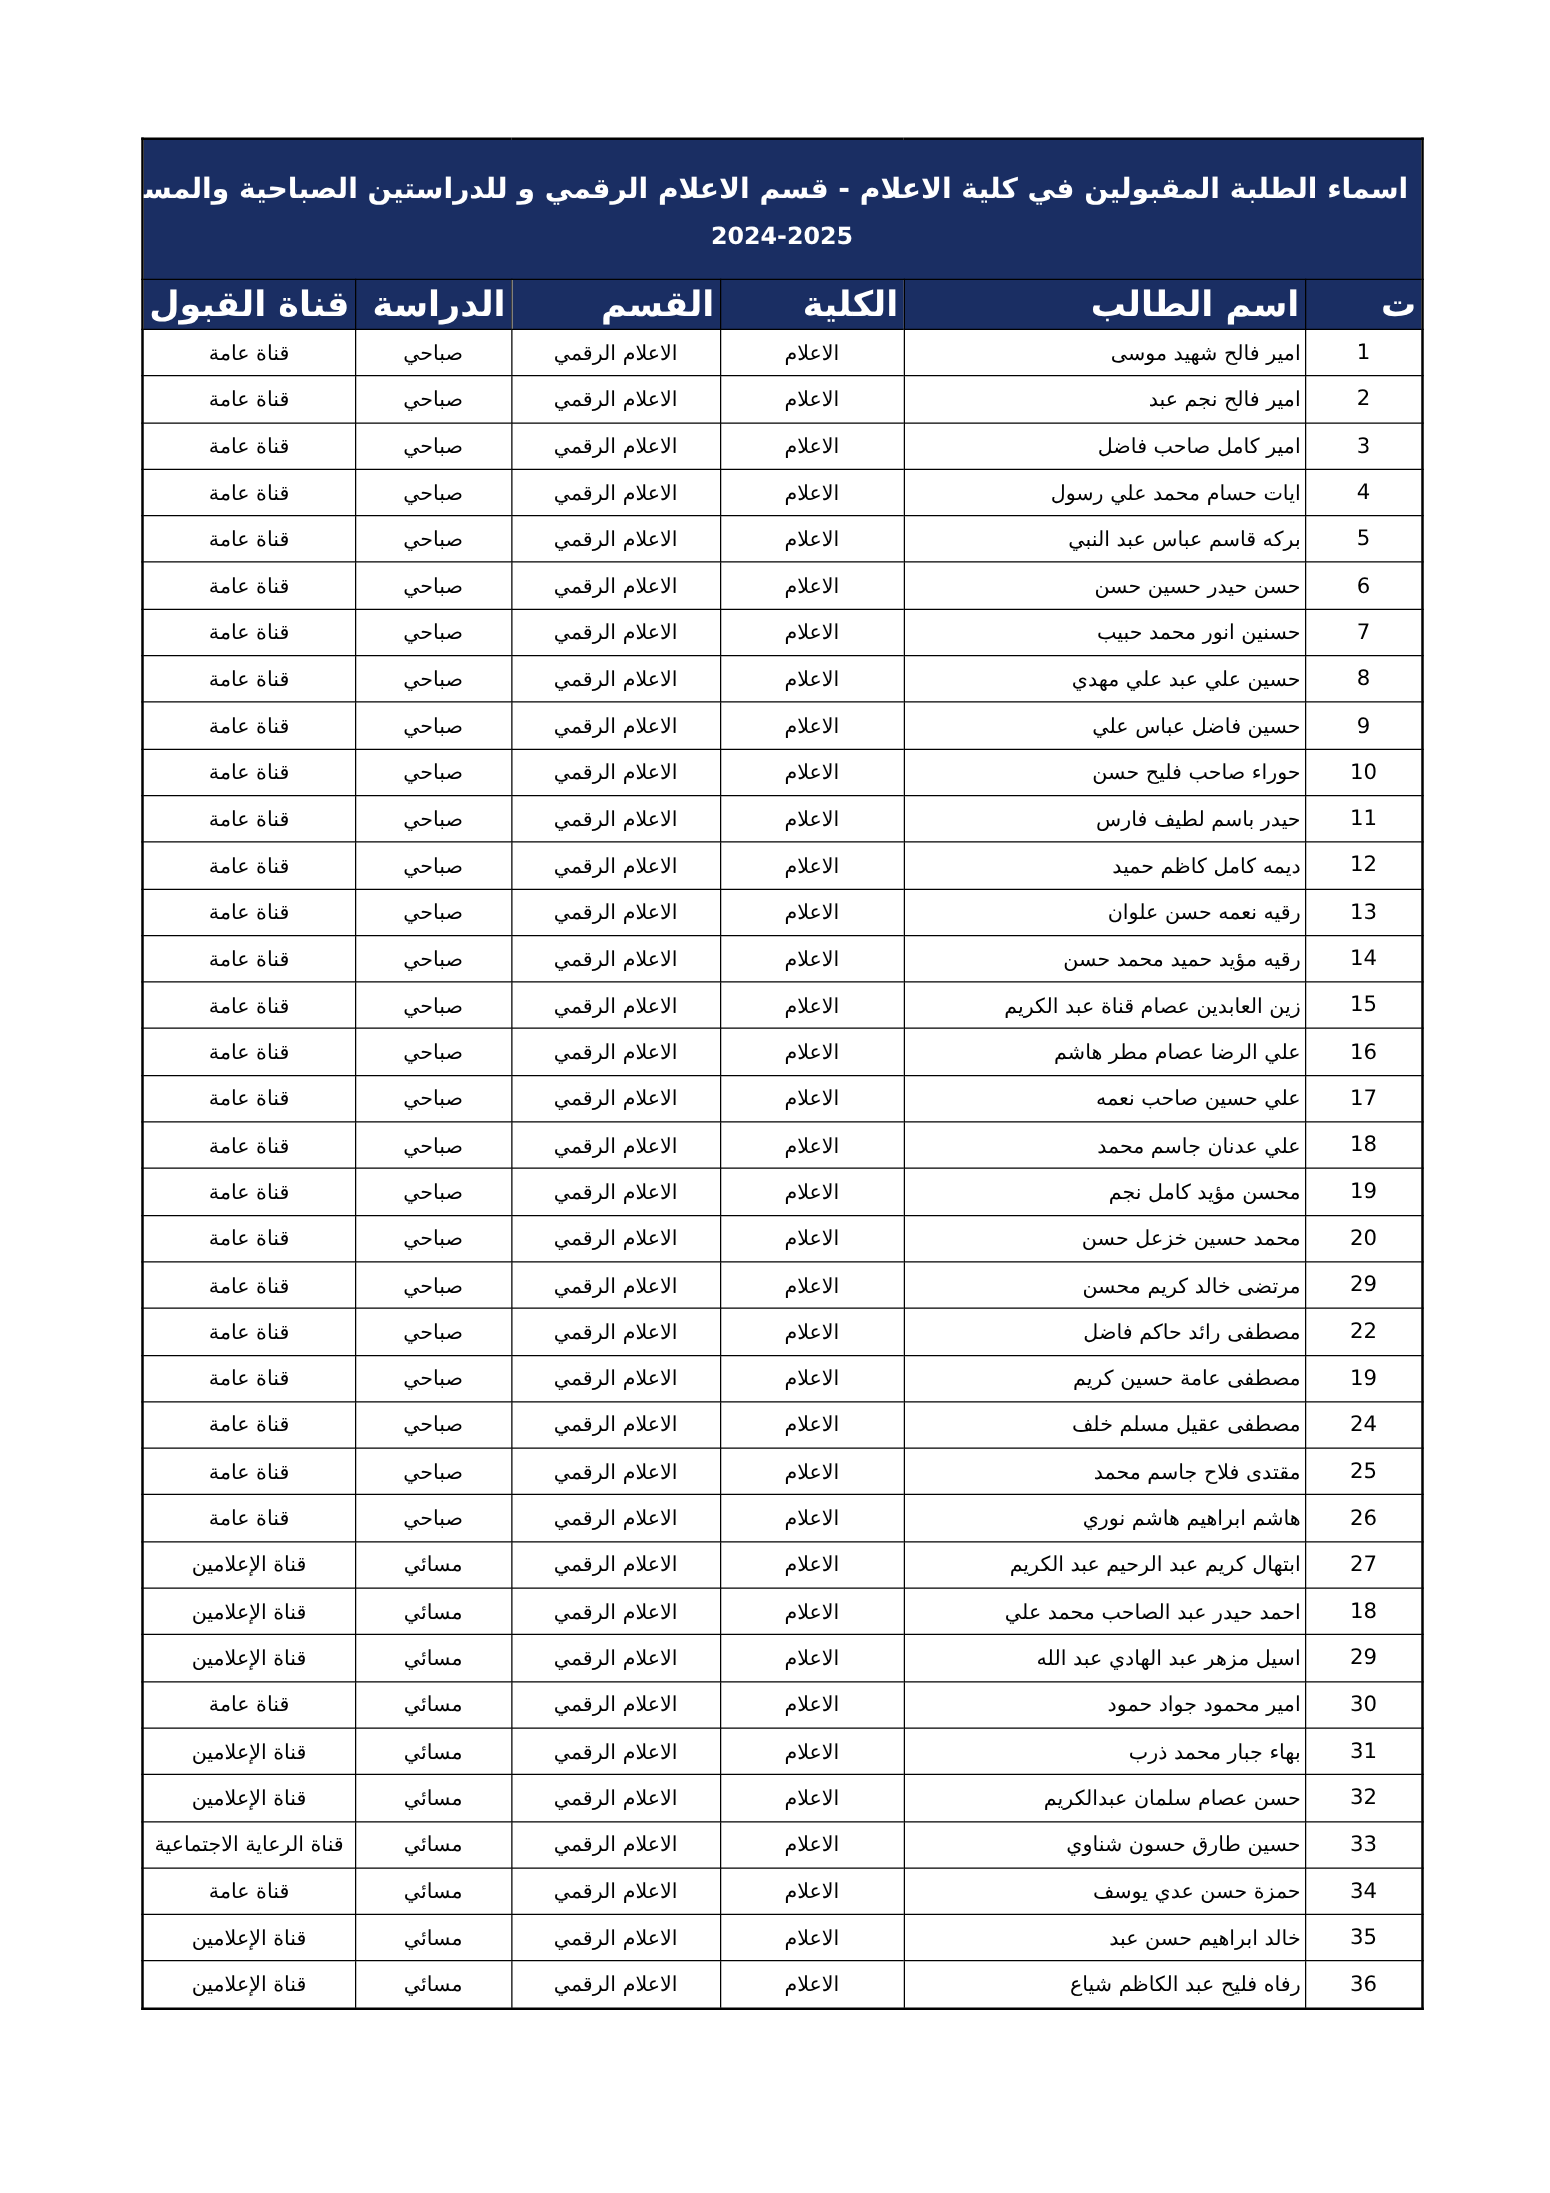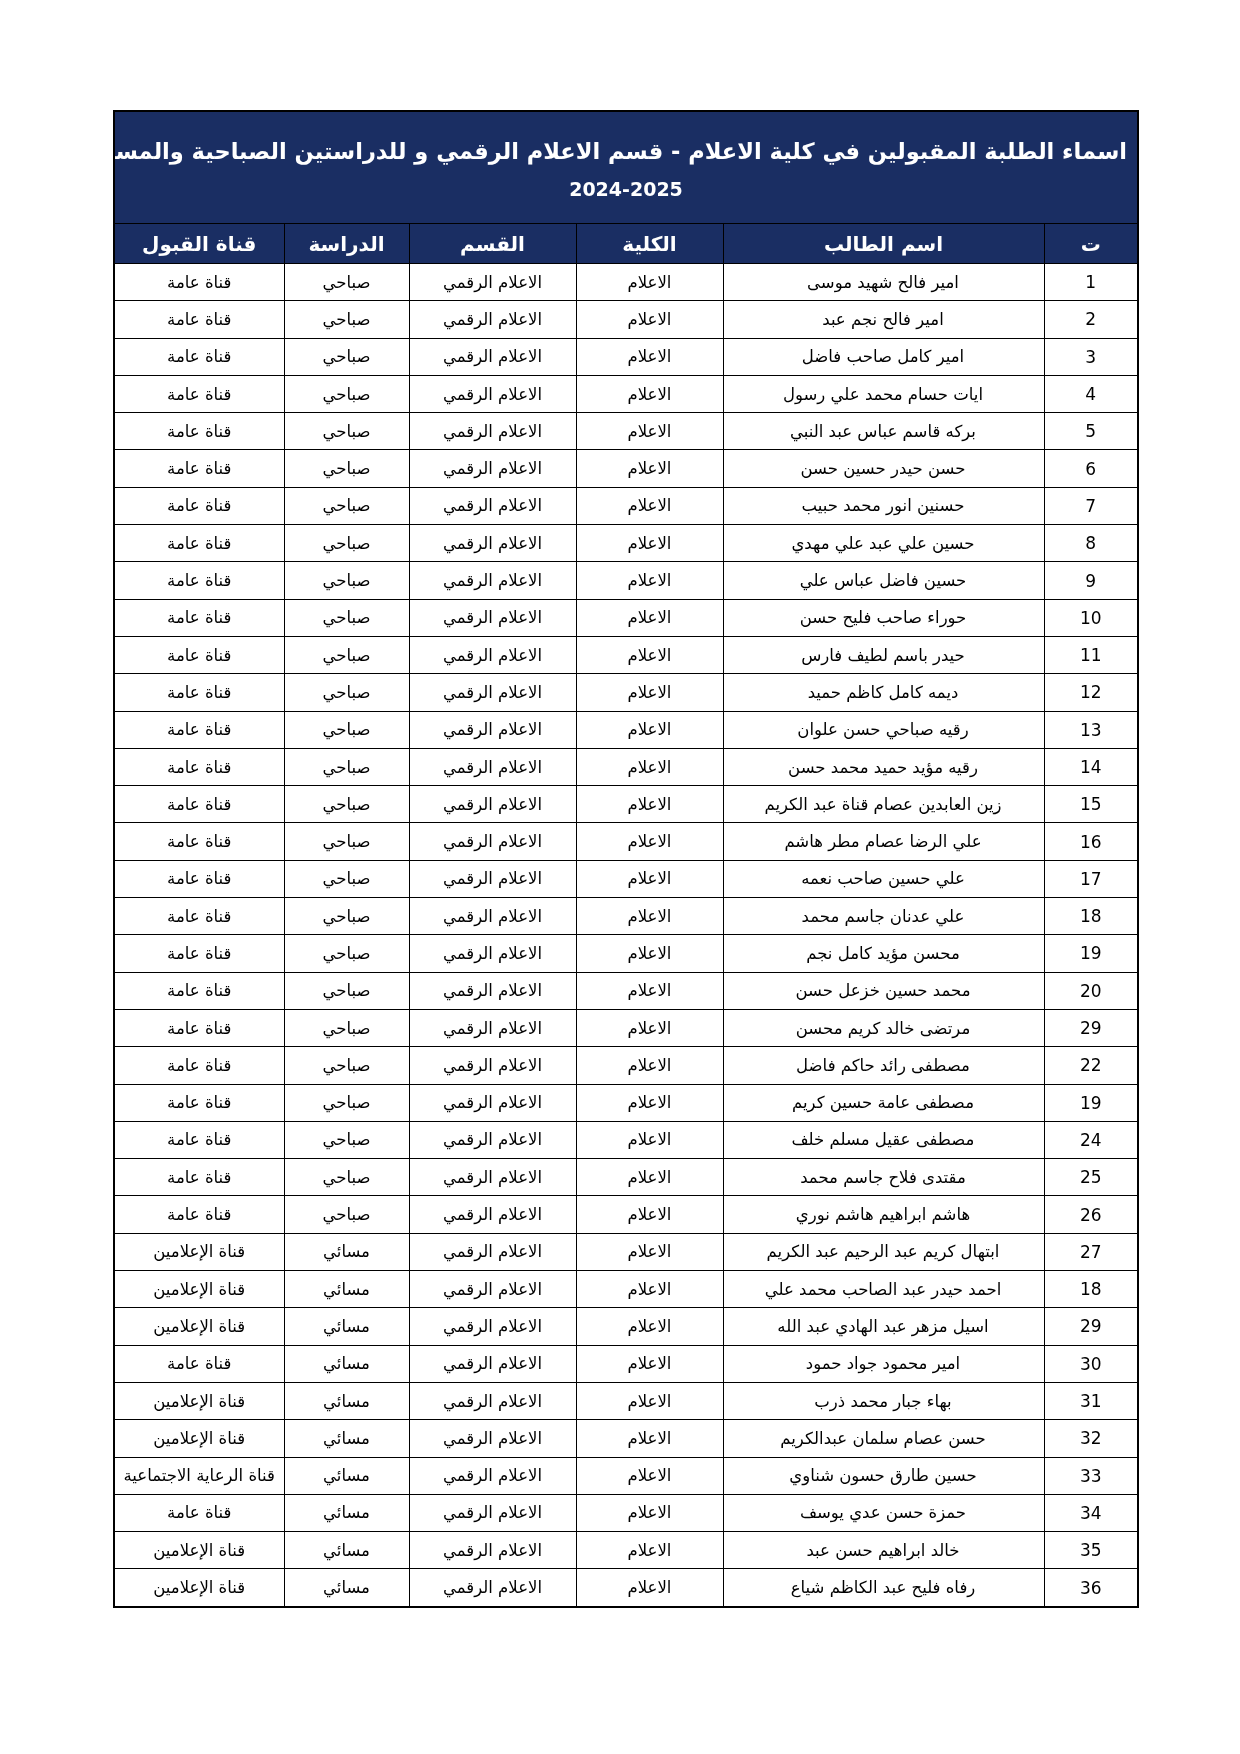--- a/index.html
+++ b/index.html
@@ -42,38 +42,38 @@
   }
   .title-year {
     font-size: 19px;
     font-weight: bold;
     margin-top: 8px;
     line-height: 1.3;
   }
   tr.cols th {
     background: var(--header-bg, #1a2e63);
     color: var(--header-text, #ffffff);
-    font-size: 20px;
+    font-size: 28px;
     font-weight: bold;
     height: 39px;
-    text-align: center;
+    text-align: right;
     padding: 0 4px;
     white-space: nowrap;
   }
   tbody td {
     height: 36.3px;
     font-size: 16.5px;
     color: var(--body-text, #000000);
     text-align: center;
     padding: 0 2px;
     white-space: nowrap;
     background: #ffffff;
   }
   tbody td.c0 { font-size: 17px; }          
-  tbody td.c1 { padding-right: 3px; } 
+  tbody td.c1 { text-align: right; padding-right: 3px; } 
 </style>
 </head>
 <body>
 
 <div class="page">
   <table class="students">
     <colgroup>
       <col style="width:94px">
       <col style="width:321px">
       <col style="width:147px">
@@ -189,21 +189,21 @@
         <tr>
           <td class="c0">12</td>
           <td class="c1">ديمه كامل كاظم حميد</td>
           <td class="c2">الاعلام</td>
           <td class="c3">الاعلام الرقمي</td>
           <td class="c4">صباحي</td>
           <td class="c5">قناة عامة</td>
         </tr>
         <tr>
           <td class="c0">13</td>
-          <td class="c1">رقيه صباحي حسن علوان</td>
+          <td class="c1">رقيه نعمه حسن علوان</td>
           <td class="c2">الاعلام</td>
           <td class="c3">الاعلام الرقمي</td>
           <td class="c4">صباحي</td>
           <td class="c5">قناة عامة</td>
         </tr>
         <tr>
           <td class="c0">14</td>
           <td class="c1">رقيه مؤيد حميد محمد حسن</td>
           <td class="c2">الاعلام</td>
           <td class="c3">الاعلام الرقمي</td>

